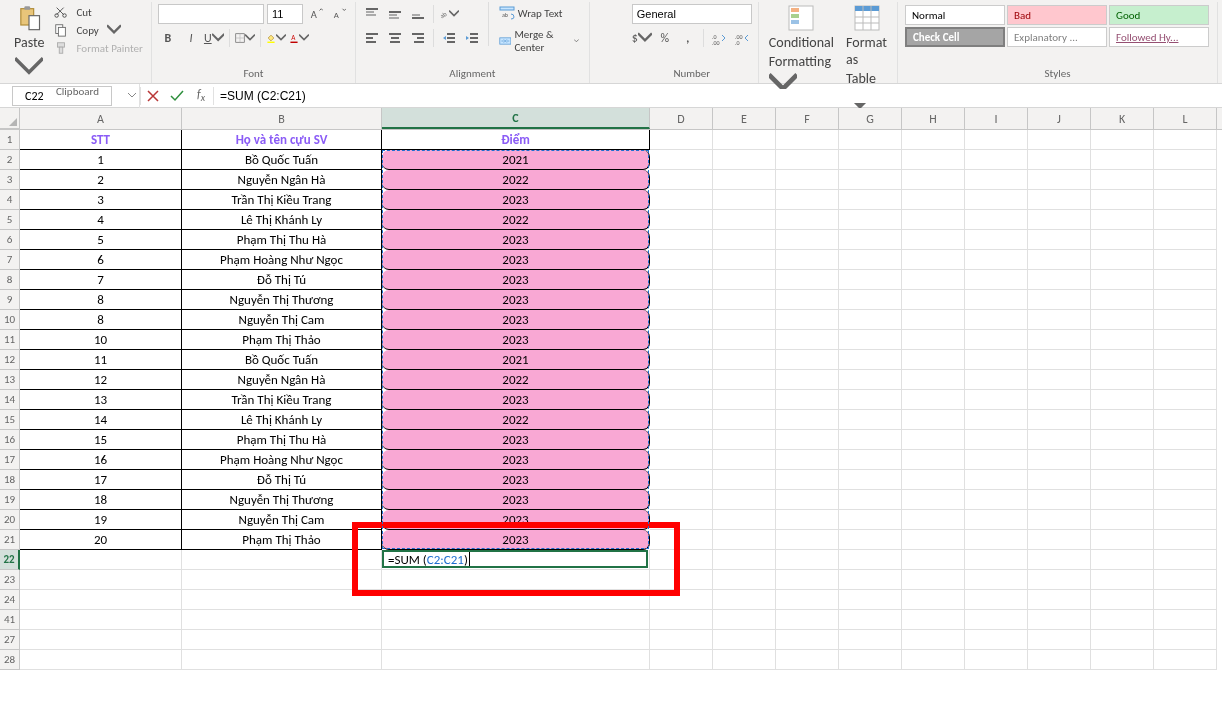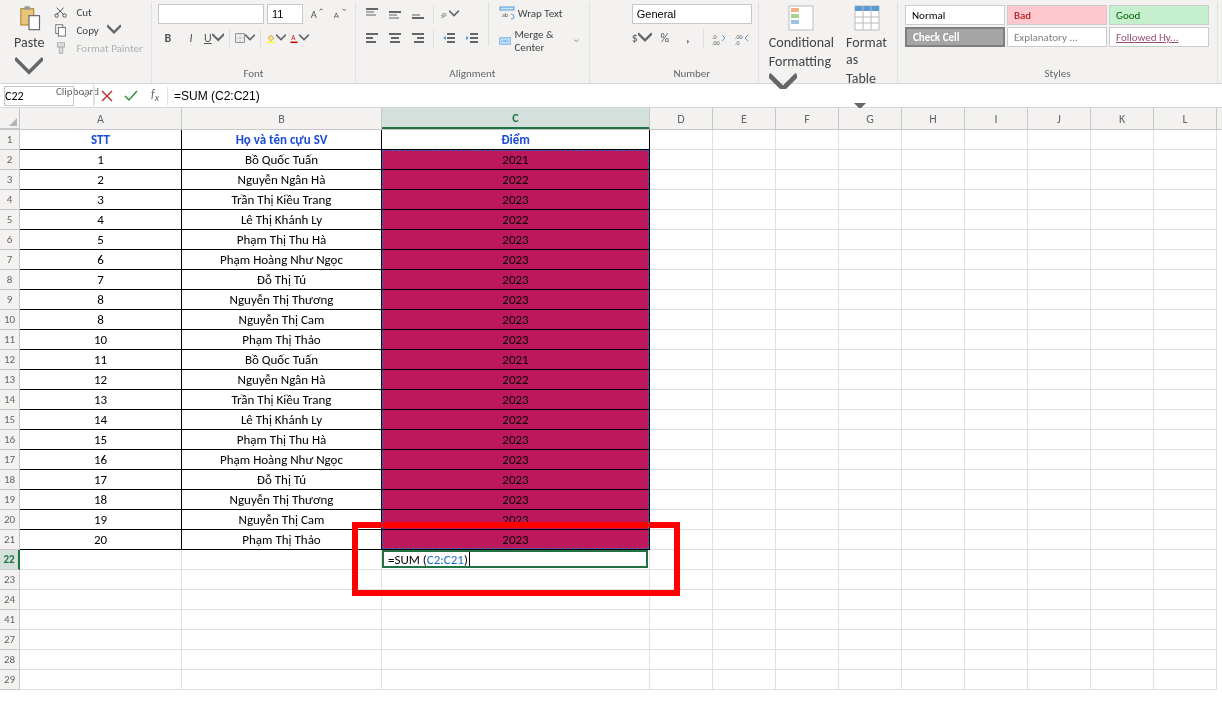--- a/index.html
+++ b/index.html
@@ -45,44 +45,44 @@
 .cs-normal { background: #fff; color: #000; }
 .cs-bad { background: #ffc7ce; color: #9c0006; }
 .cs-good { background: #c6efce; color: #006100; }
 .cs-check { background: #a5a5a5; color: #fff; font-weight: bold; border: 2px solid #7f7f7f; }
 .cs-explain { background: #fff; color: #7f7f7f; }
 .cs-followed { background: #fff; color: #954f72; text-decoration: underline; }
 .styles-grid { display: flex; flex-wrap: wrap; padding-top: 2px; width: 310px; }
 
 
 .formula-bar { display: flex; align-items: center; height: 24px; border-bottom: 1px solid #d6d6d6; background: #fff; }
-.name-box { width: 70px; height: 20px; border: 1px solid #c8c8c8; margin: 0 4px; font-size: 12px; padding: 0 0; display: flex; align-items: center; }
+.name-box { width: 100px; height: 20px; border: 1px solid #c8c8c8; margin: 0 12px; font-size: 12px; padding: 0 12px; display: flex; align-items: center; }
 .name-box-dd { width: 16px; display:flex; align-items:center; justify-content:center; color:#888; border-right:1px solid #e1e1e1; height:24px;}
 .fb-btn { width: 24px; height: 24px; display: inline-flex; align-items: center; justify-content: center; color: #666; cursor: pointer; }
 .fb-btn.cancel { color:#b93737; }
 .fb-btn.enter { color:#2e8f3d; }
 .fb-divider { width:1px; height:18px; background:#e1e1e1; }
 .formula-input { flex: 1; border: none; font-size: 12px; padding: 0 6px; outline: none; }
 
 
 .grid { position: relative; overflow: hidden; }
 .col-headers { display: flex; height: 22px; background: #f3f2f1; border-bottom: 1px solid #c6c6c6; position: sticky; top:0; }
 .corner { width: 20px; background: #f3f2f1; border-right: 1px solid #c6c6c6; border-bottom: 1px solid #c6c6c6; position: relative; }
 .corner::after { content:""; position:absolute; right:2px; bottom:2px; width:0; height:0; border-left:8px solid transparent; border-bottom:8px solid #b5b5b5; }
 .col-header { display:flex; align-items:center; justify-content:center; font-size:12px; color:#666; border-right:1px solid #c6c6c6; background:#f3f2f1; }
 .col-header.active { background:#d3e0db; color:#217346; font-weight:600; border-bottom:2px solid #217346; }
 
 .row { display:flex; height:20px; }
 .row-header { width:20px; display:flex; align-items:center; justify-content:center; font-size:11px; color:#666; background:#f3f2f1; border-right:1px solid #c6c6c6; border-bottom:1px solid #c6c6c6; }
 .row-header.active { background:#d3e0db; color:#217346; font-weight:600; border-right:2px solid #217346; }
 .cell { border-right:1px solid #e0e0e0; border-bottom:1px solid #e0e0e0; font-size:13px; display:flex; align-items:center; padding:0 4px; overflow:hidden; white-space:nowrap; }
 .cell.center { justify-content:center; }
-.cell.header-cell { font-weight:bold; color:#1d4ed8; justify-content:center; border-right:1px solid #000; border-bottom:1px solid #000;}
+.cell.header-cell { font-weight:bold; color:#8b5cf6; justify-content:center; border-right:1px solid #000; border-bottom:1px solid #000;}
 .cell.bordered { border-right:1px solid #000; border-bottom:1px solid #000; }
-.cell.sel-range { background:#be185d; }
+.cell.sel-range { background:#f9a8d4;border-radius:7px; }
 .col-A { width:162px; }
 .col-B { width:200px; }
 .col-C { width:268px; }
 .col-rest { width:63px; }
 .active-cell-overlay { position:absolute; border:2px solid #217346; pointer-events:none; background:#fff; font-size:13px; padding:0 4px; display:flex; align-items:center; }
 
 .red-highlight { position:absolute; border:6px solid #ff0000; pointer-events:none; }
 
 </style>
 </head>
@@ -822,35 +822,20 @@
       <div class="cell col-rest"></div>
       <div class="cell col-rest"></div>
       <div class="cell col-rest"></div>
       <div class="cell col-rest"></div>
       <div class="cell col-rest"></div>
       <div class="cell col-rest"></div>
       <div class="cell col-rest"></div>
       <div class="cell col-rest"></div>
       <div class="cell col-rest"></div>
     </div>
-    <div class="row">
-      <div class="row-header">29</div>
-      <div class="cell col-A"></div>
-      <div class="cell col-B"></div>
-      <div class="cell col-C"></div>
-      <div class="cell col-rest"></div>
-      <div class="cell col-rest"></div>
-      <div class="cell col-rest"></div>
-      <div class="cell col-rest"></div>
-      <div class="cell col-rest"></div>
-      <div class="cell col-rest"></div>
-      <div class="cell col-rest"></div>
-      <div class="cell col-rest"></div>
-      <div class="cell col-rest"></div>
-    </div>
   </div>
 
 <div class="active-cell-overlay" id="active-overlay" style="left: 382px; top: 550px; width: 266px; height: 18px;">
   <span style="color:#000">=SUM (</span>
     <span style="color:#1f6fd0">C2:C21</span>
     <span style="color:#000">)</span>
     <span style="border-left:1px solid #000;height:14px;display:inline-block;margin-left:1px;"></span>
 </div>
 
 <div class="red-highlight" id="red-box" style="left: 352px; top: 522px; width: 328px; height: 74px;"></div>

